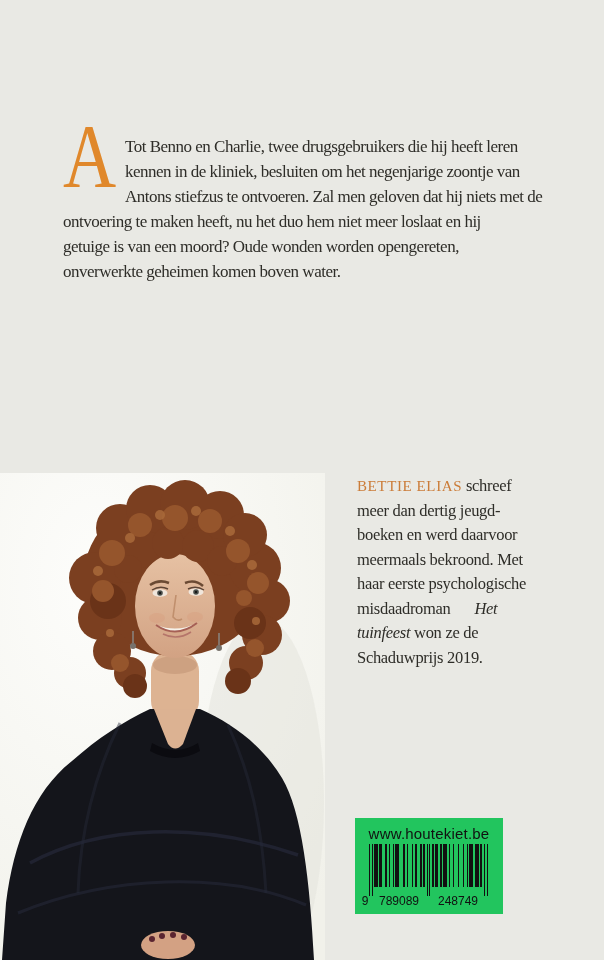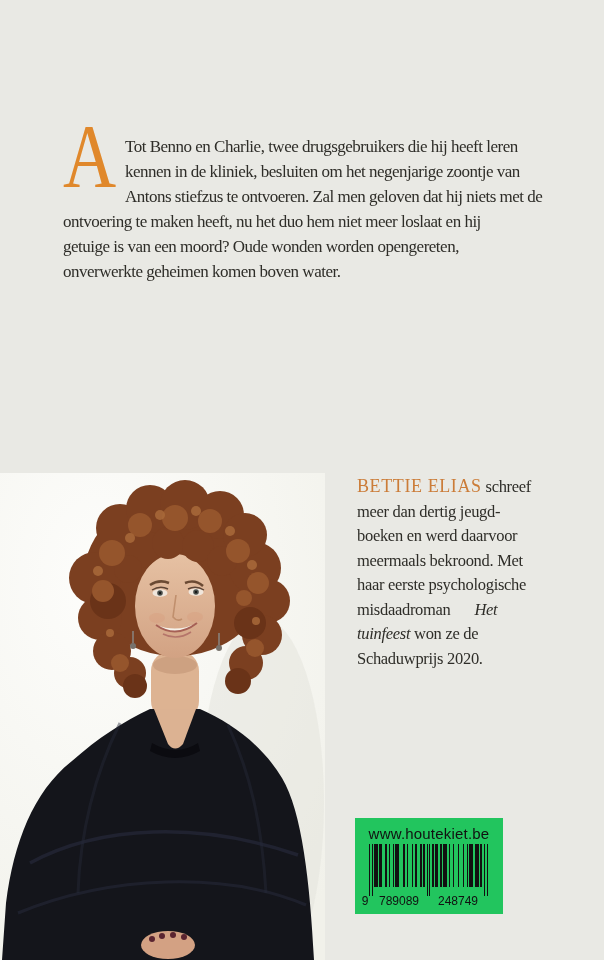--- a/index.html
+++ b/index.html
@@ -40,21 +40,21 @@
     position:absolute;left:0;top:473px;width:325px;height:487px;margin:0;
   }
   
   .bio{
     position:absolute;left:357px;top:474px;width:182px;
     font-size:16.5px;line-height:24.5px;letter-spacing:-0.3px;
     color:#2e2d28;
   }
   .bio-name{
     color:#cb7c38;
-    font-size:18px;
+    font-size:15px;
     letter-spacing:0.6px;
   }
   .bio em{font-style:italic;margin-left:20px;}
   
   .barcode-box{
     position:absolute;left:355px;top:818px;width:148px;height:96px;
     background:#22c55e;
     display:flex;flex-direction:column;align-items:center;
     box-sizing:border-box;padding-top:7px;
   }
@@ -202,21 +202,21 @@
       <g>
         <line x1="133" y1="158" x2="133" y2="170" stroke="#8a8a88" stroke-width="1.4"></line>
         <circle cx="133" cy="173" r="3" fill="#77726c"></circle>
         <line x1="219" y1="160" x2="219" y2="172" stroke="#8a8a88" stroke-width="1.4"></line>
         <circle cx="219" cy="175" r="3" fill="#77726c"></circle>
       </g>
     </svg>
   </figure>
 
   <aside class="bio">
-    <span class="bio-name">BETTIE ELIAS</span><span> schreef meer dan dertig jeugd­boeken en werd daarvoor meermaals bekroond. Met haar eerste psycho­logische misdaadroman </span><em>Het tuinfeest</em><span> won ze de Schaduwprijs 2020.</span>
+    <span class="bio-name">BETTIE ELIAS</span><span> schreef meer dan dertig jeugd­boeken en werd daarvoor meermaals bekroond. Met haar eerste psycho­logische misdaadroman </span><em>Het tuinfeest</em><span> won ze de Schaduwprijs 2019.</span>
   </aside>
 
   <div class="barcode-box">
     <div class="website">www.houtekiet.be</div>
     <svg class="barcode-svg" width="136" height="64" viewBox="0 0 136 64" xmlns="http://www.w3.org/2000/svg">
       <g id="barcode-bars" shape-rendering="crispEdges">
           <rect x="8.00" y="0" width="1.30" height="52"></rect>
           <rect x="10.50" y="0" width="1.30" height="52"></rect>
           <rect x="13.00" y="0" width="1.30" height="43"></rect>
           <rect x="14.25" y="0" width="1.30" height="43"></rect>

